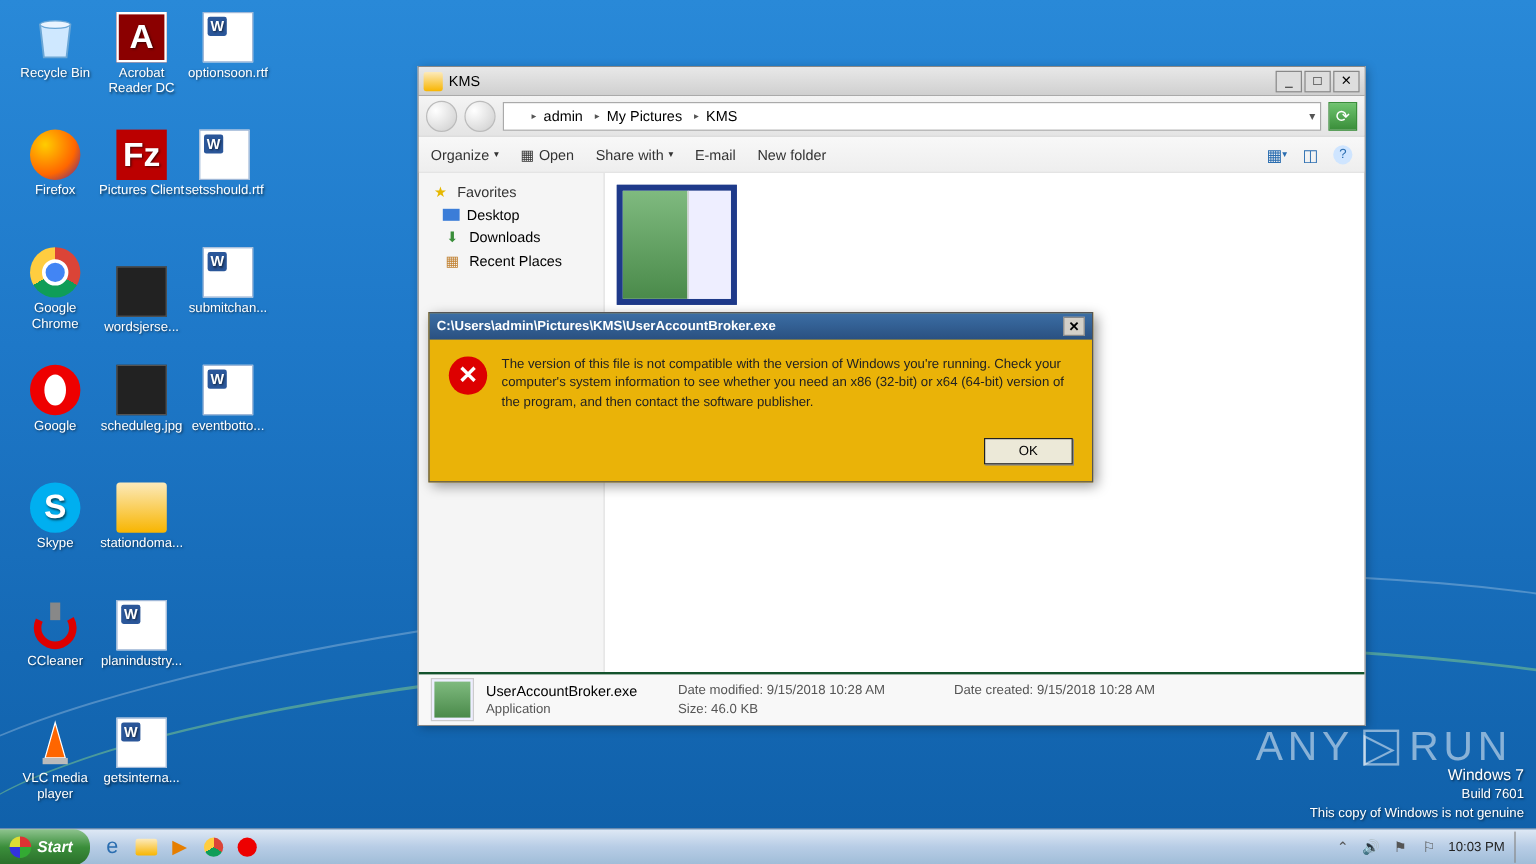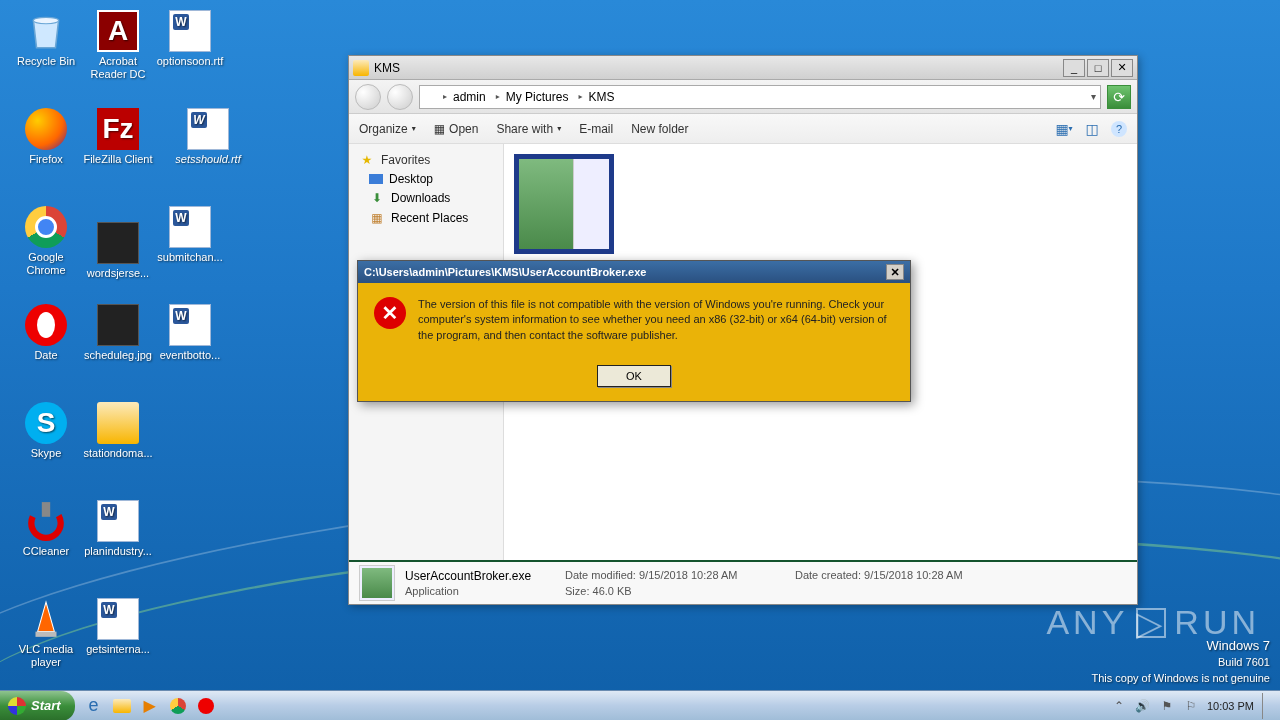--- a/index.html
+++ b/index.html
@@ -59,21 +59,21 @@
 .details .dcols{display:grid;grid-template-columns:140px 210px 200px;gap:2px 20px;color:#555;}
 .details .dname{color:#000;font-size:12px;}
 
 
 .dialog{position:absolute;left:357px;top:260px;width:554px;background:#eab308;border:1px solid #555;box-shadow:3px 3px 10px rgba(0,0,0,.4);z-index:10;}
 .dialog .dtitle{height:22px;background:linear-gradient(180deg,#3b6ea5,#2a5080);color:#fff;font-size:11px;font-weight:bold;display:flex;align-items:center;padding:0 6px;}
 .dialog .dtitle .dspacer{flex:1;}
 .dialog .dclose{width:18px;height:16px;background:#d4d0c8;border:1px solid #888;color:#000;display:flex;align-items:center;justify-content:center;font-size:11px;cursor:pointer;}
 .dialog .dbody{padding:14px 16px;display:flex;gap:12px;font-size:11px;color:#222;line-height:1.4;}
 .dialog .derricon{width:32px;height:32px;border-radius:50%;background:#d00;display:flex;align-items:center;justify-content:center;color:#fff;font-weight:bold;font-size:20px;flex-shrink:0;}
-.dialog .dbtns{padding:8px 16px 14px;display:flex;justify-content:center;}
+.dialog .dbtns{padding:8px 16px 14px;display:flex;justify-content:flex-end;}
 .dialog .okbtn{width:74px;height:22px;border:1px solid #222;background:#ece9d8;font-size:11px;cursor:pointer;box-shadow:1px 1px 0 #888;}
 
 
 .taskbar{position:absolute;bottom:0;left:0;width:100%;height:30px;background:linear-gradient(180deg,#dfe9f5,#b8cde6 50%,#a0bdd8);border-top:1px solid #6a8bb0;display:flex;align-items:center;}
 .start{height:30px;padding:0 14px 0 8px;background:linear-gradient(180deg,#8fc48f,#3a8e3a 50%,#2a6e2a);border-radius:0 14px 14px 0;color:#fff;font-weight:bold;font-size:13px;font-style:italic;display:flex;align-items:center;gap:5px;cursor:pointer;text-align:center;}
 .start .orb{width:18px;height:18px;border-radius:50%;background:conic-gradient(#d33 0 90deg,#3a3 90deg 180deg,#33d 180deg 270deg,#dd3 270deg 360deg);}
 .pinned{display:flex;gap:2px;margin-left:6px;}
 .pinned .pin{width:26px;height:26px;display:flex;align-items:center;justify-content:center;cursor:pointer;border-radius:2px;}
 .tray{margin-left:auto;display:flex;align-items:center;gap:8px;padding:0 8px;font-size:11px;color:#222;}
 .tray .tic{width:16px;height:16px;display:flex;align-items:center;justify-content:center;font-size:12px;color:#555;}
@@ -106,41 +106,41 @@
     <div class="dicon" style="left: 154px; top: 10px;">
       <div class="ic ic-word"></div>
       <div class="lbl">optionsoon.rtf</div>
     </div>
     <div class="dicon" style="left: 10px; top: 108px;">
       <div class="ic ic-firefox"></div>
       <div class="lbl">Firefox</div>
     </div>
     <div class="dicon" style="left: 82px; top: 108px;">
       <div class="ic ic-filezilla">Fz</div>
-      <div class="lbl">FileZilla Client</div>
-    </div>
-    <div class="dicon" style="left: 172px; top: 108px; font-style: italic;">
+      <div class="lbl">Pictures Client</div>
+    </div>
+    <div class="dicon" style="left: 151px; top: 108px;">
       <div class="ic ic-word"></div>
       <div class="lbl">setsshould.rtf</div>
     </div>
     <div class="dicon" style="left: 10px; top: 206px;">
       <div class="ic ic-chrome"></div>
       <div class="lbl">Google Chrome</div>
     </div>
     <div class="dicon" style="left: 82px; top: 222px;">
       <div class="ic ic-jpg"></div>
       <div class="lbl">wordsjerse...</div>
     </div>
     <div class="dicon" style="left: 154px; top: 206px;">
       <div class="ic ic-word"></div>
       <div class="lbl">submitchan...</div>
     </div>
     <div class="dicon" style="left: 10px; top: 304px;">
       <div class="ic ic-opera"></div>
-      <div class="lbl">Date</div>
+      <div class="lbl">Google</div>
     </div>
     <div class="dicon" style="left: 82px; top: 304px;">
       <div class="ic ic-jpg"></div>
       <div class="lbl">scheduleg.jpg</div>
     </div>
     <div class="dicon" style="left: 154px; top: 304px;">
       <div class="ic ic-word"></div>
       <div class="lbl">eventbotto...</div>
     </div>
     <div class="dicon" style="left: 10px; top: 402px;">

